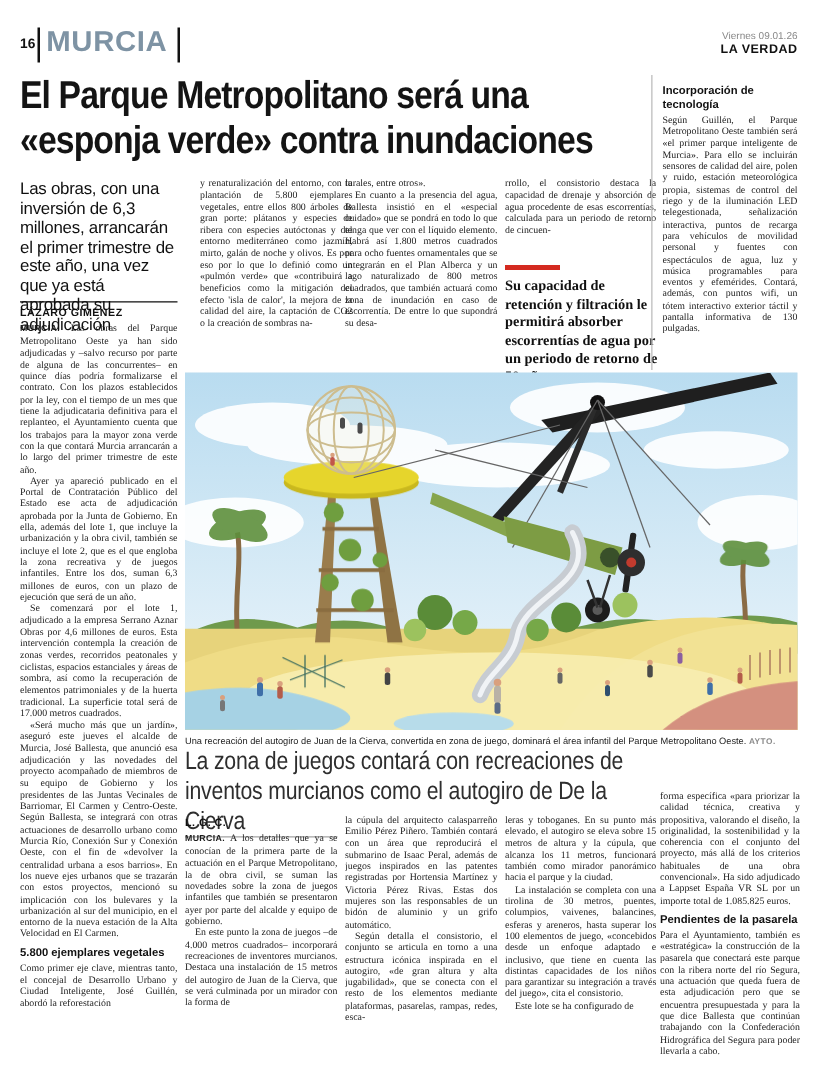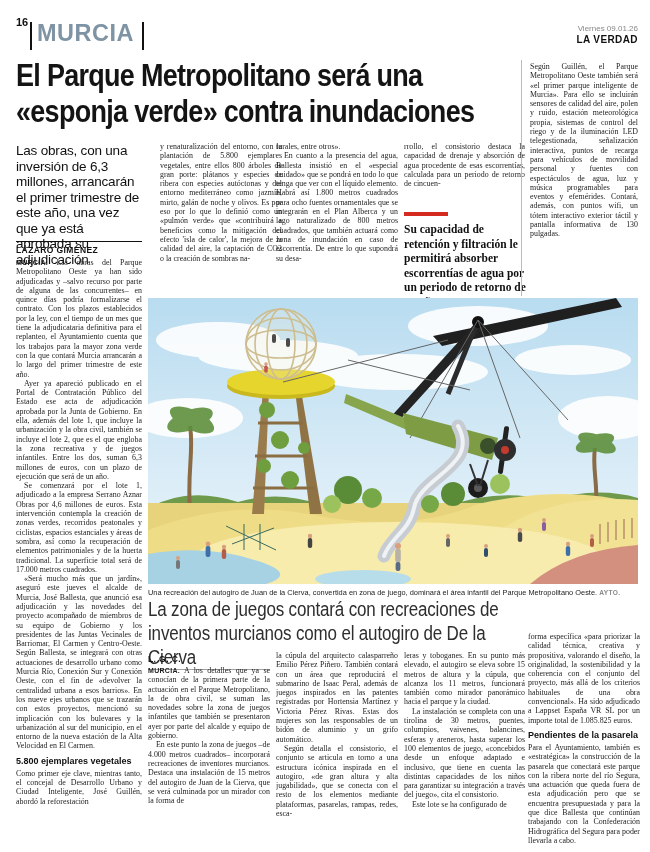--- a/index.html
+++ b/index.html
@@ -1,19 +1,19 @@
 <!DOCTYPE html>
 <html lang="es"><head>
 <meta charset="utf-8">
 <style>
   html,body{margin:0;padding:0;background:#ffffff;}
   .page{position:relative;width:650px;height:852px;background:#fff;overflow:hidden;
         font-family:"Liberation Serif", serif;color:#1b1b1b;}
   
-  .hdr-pagenum{position:absolute;left:16px;top:16px;font:bold 11px/12px "Liberation Sans",sans-serif;color:#111;}
+  .hdr-pagenum{position:absolute;left:16px;top:29px;font:bold 11px/12px "Liberation Sans",sans-serif;color:#111;}
   .hdr-bar{position:absolute;top:22px;width:2px;height:28px;background:#111;}
   .hdr-section{position:absolute;left:37px;top:20px;font:bold 23px/26px "Liberation Sans",sans-serif;
                color:#7e93a4;letter-spacing:.5px;transform:scaleX(1.02);transform-origin:0 0;}
   .hdr-date{position:absolute;right:12px;top:24px;font:8px/10px "Liberation Sans",sans-serif;color:#888;text-align:right;}
   .hdr-masthead{position:absolute;right:12px;top:34px;font:bold 10px/12px "Liberation Sans",sans-serif;color:#111;
                 text-align:right;letter-spacing:.4px;}
   
   .headline{position:absolute;left:16px;top:58px;width:580px;
             font:bold 31px/36px "Liberation Sans",sans-serif;color:#141414;
             letter-spacing:-.8px;transform:scaleX(.87);transform-origin:0 0;}
@@ -81,20 +81,21 @@
 
   <div class="col" style="left:404px;top:142px;width:121px;height:62px;overflow:hidden;">
     <p>rrollo, el consistorio destaca la capacidad de drenaje y absorción de agua procedente de esas escorrentías, calculada para un periodo de retorno de cincuen-</p>
   </div>
 
   <div class="pq-rule"></div>
   <div class="pullquote">Su capacidad de retención y filtración le permitirá absorber escorrentías de agua por un periodo de retorno de 50 años</div>
 
   <div class="colrule" style="left:521px;top:60px;height:236px;"></div>
   <div class="col" style="left:530px;top:62px;width:108px;height:234px;overflow:hidden;">
+    <div class="col-subhead">Incorporación de tecnología</div>
     <p style="text-indent:0;">Según Guillén, el Parque Metropolitano Oeste también será «el primer parque inteligente de Murcia». Para ello se incluirán sensores de calidad del aire, polen y ruido, estación meteorológica propia, sistemas de control del riego y de la iluminación LED telegestionada, señalización interactiva, puntos de recarga para vehículos de movilidad personal y fuentes con espectáculos de agua, luz y música programables para eventos y efemérides. Contará, además, con puntos wifi, un tótem interactivo exterior táctil y pantalla informativa de 130 pulgadas.</p>
   </div>
 
   <div class="photo">
     <svg width="490" height="286" viewBox="0 0 490 286" xmlns="http://www.w3.org/2000/svg">
       <defs>
         <linearGradient id="sky" x1="0" y1="0" x2="0" y2="1">
           <stop offset="0" stop-color="#b9dcf0"></stop>
             <stop offset="1" stop-color="#eef6fb"></stop>
         </linearGradient>

